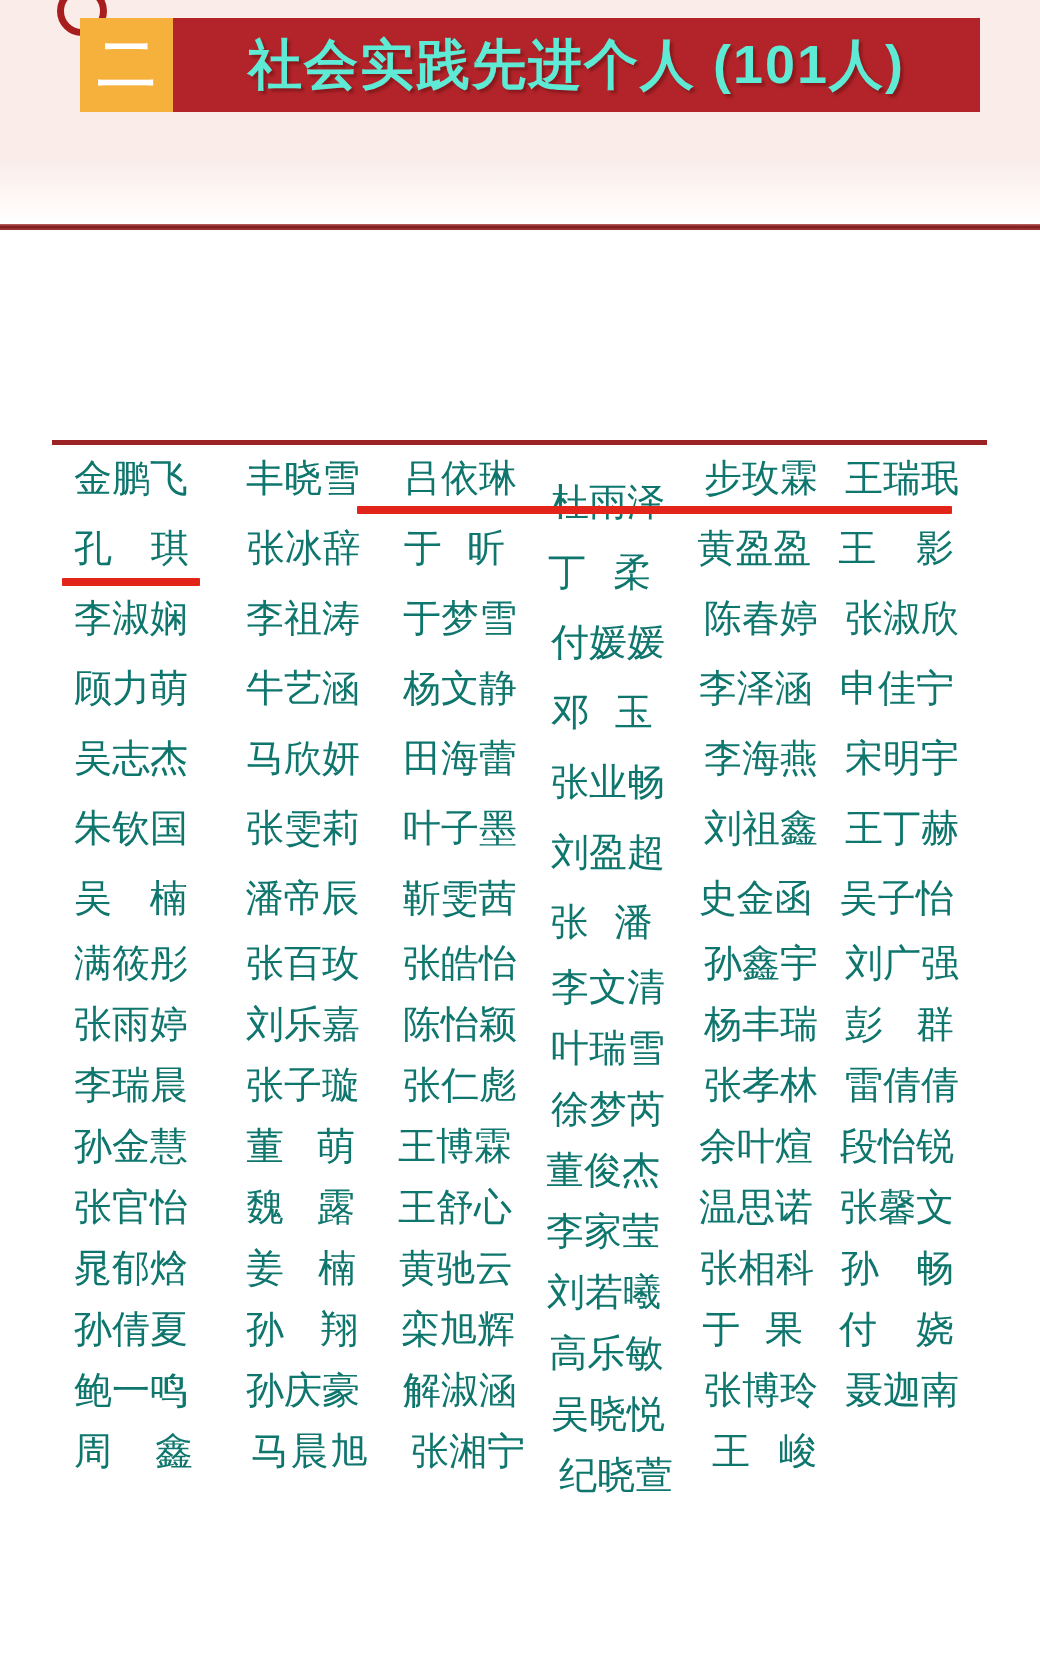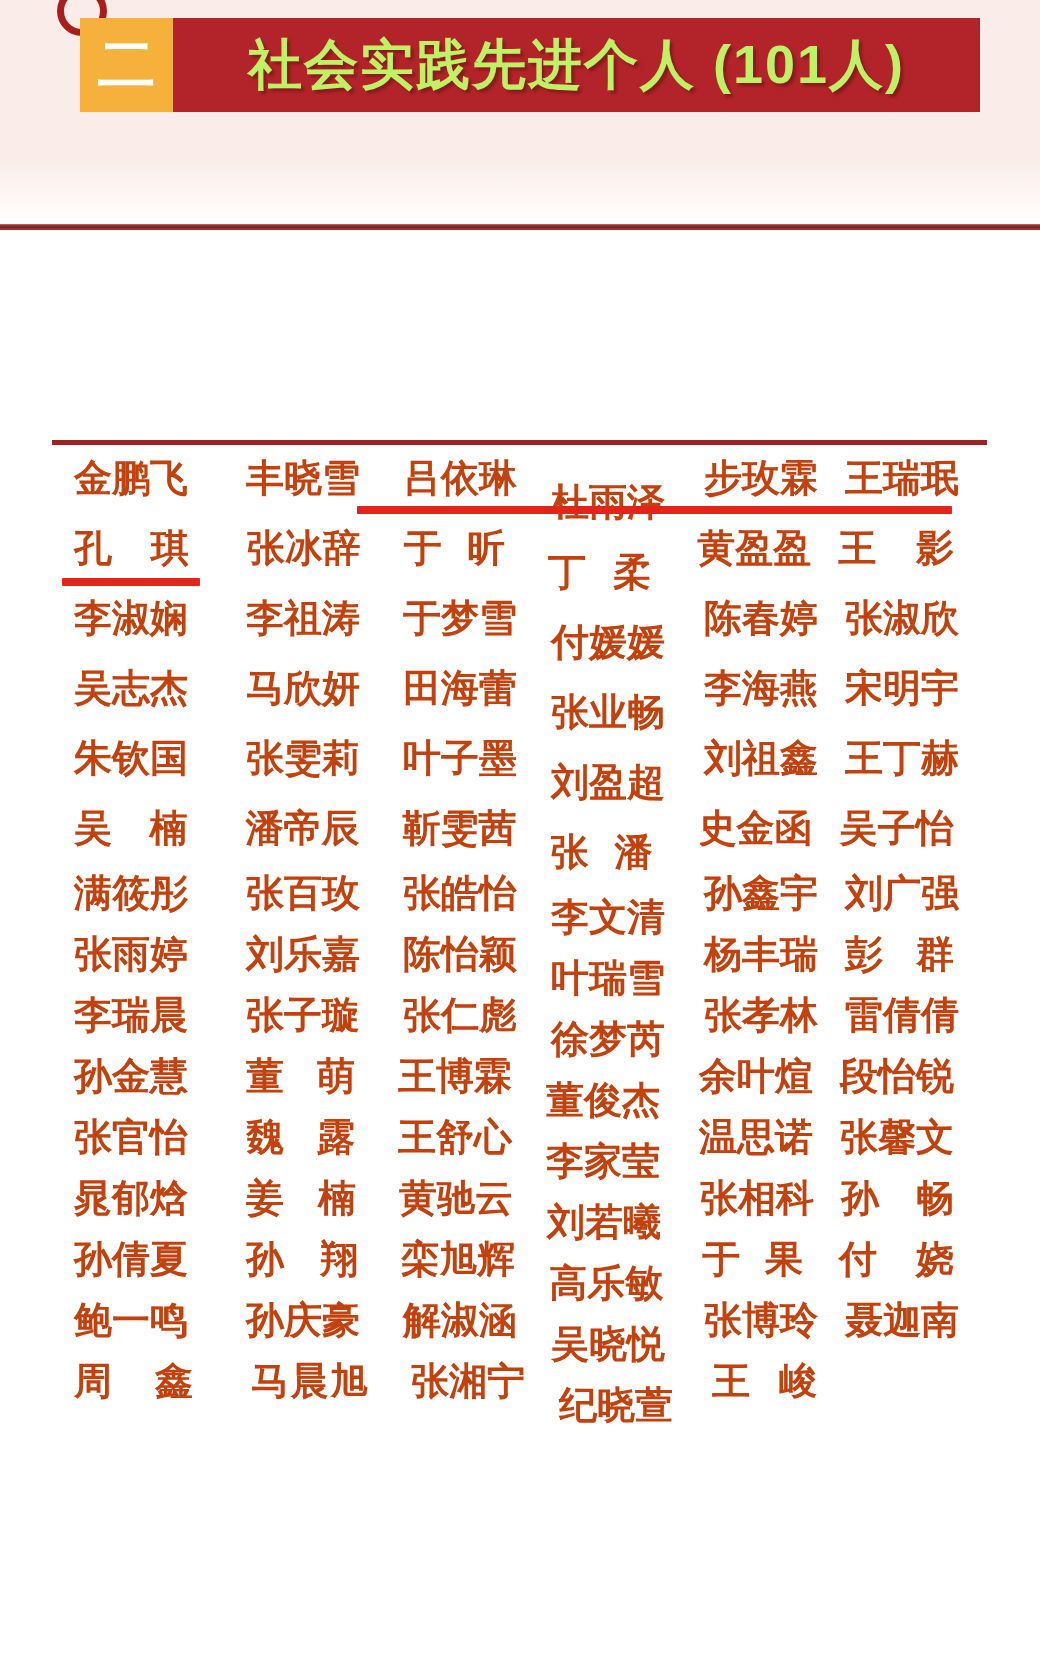--- a/index.html
+++ b/index.html
@@ -28,33 +28,33 @@
   .num-box{
     position:absolute;left:80px;top:18px;width:93px;height:94px;
     background:#f6b13c;z-index:2;
     display:flex;align-items:center;justify-content:center;
     color:#ffffff;font-size:58px;font-weight:900;
   }
   .banner{
     position:absolute;left:173px;top:18px;width:807px;height:94px;
     background:#b2242a;z-index:2;
     display:flex;align-items:center;justify-content:center;
-    color:#bef264;font-size:54px;font-weight:900;letter-spacing:2px;
+    color:#5eead4;font-size:54px;font-weight:900;letter-spacing:2px;
     text-shadow:3px 3px 3px rgba(60,0,0,0.35);
     white-space:nowrap;
   }
   
   .rule-top{
     position:absolute;left:52px;top:440px;width:935px;height:5px;
     background:#9b2323;
   }
   .roster{
     position:absolute;left:74px;top:443px;width:880px;
     font-family:"Liberation Serif","DejaVu Serif",serif;
-    color:#c2410c;font-size:38px;font-weight:700;
+    color:#0f766e;font-size:38px;font-weight:400;
   }
   .row{display:flex;align-items:center;}
   .row.tall{height:70px;}
   .row.short{height:61px;}
   .cell{
     text-align:justify;text-align-last:justify;
     -moz-text-align-last:justify;
     white-space:nowrap;
   }
   .c0{width:119px;margin-right:22px;}
@@ -110,20 +110,28 @@
       </div>
       <div class="row tall">
         <div class="cell c0">李淑娴</div>
         <div class="cell c1">李祖涛</div>
         <div class="cell c2">于梦雪</div>
         <div class="cell c3">付媛媛</div>
         <div class="cell c4">陈春婷</div>
         <div class="cell c5">张淑欣</div>
       </div>
       <div class="row tall">
+        <div class="cell c0">顾力萌</div>
+        <div class="cell c1">牛艺涵</div>
+        <div class="cell c2">杨文静</div>
+        <div class="cell c3">邓玉</div>
+        <div class="cell c4">李泽涵</div>
+        <div class="cell c5">申佳宁</div>
+      </div>
+      <div class="row tall">
         <div class="cell c0">吴志杰</div>
         <div class="cell c1">马欣妍</div>
         <div class="cell c2">田海蕾</div>
         <div class="cell c3">张业畅</div>
         <div class="cell c4">李海燕</div>
         <div class="cell c5">宋明宇</div>
       </div>
       <div class="row tall">
         <div class="cell c0">朱钦国</div>
         <div class="cell c1">张雯莉</div>

